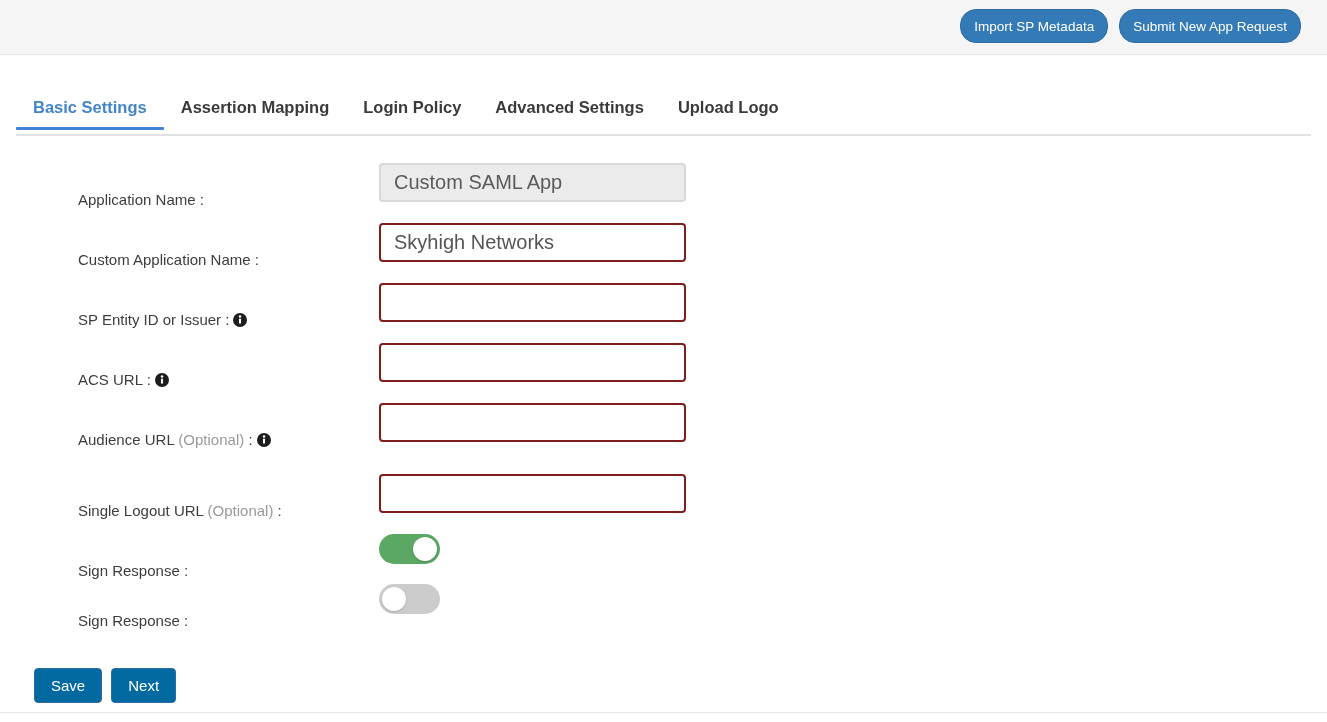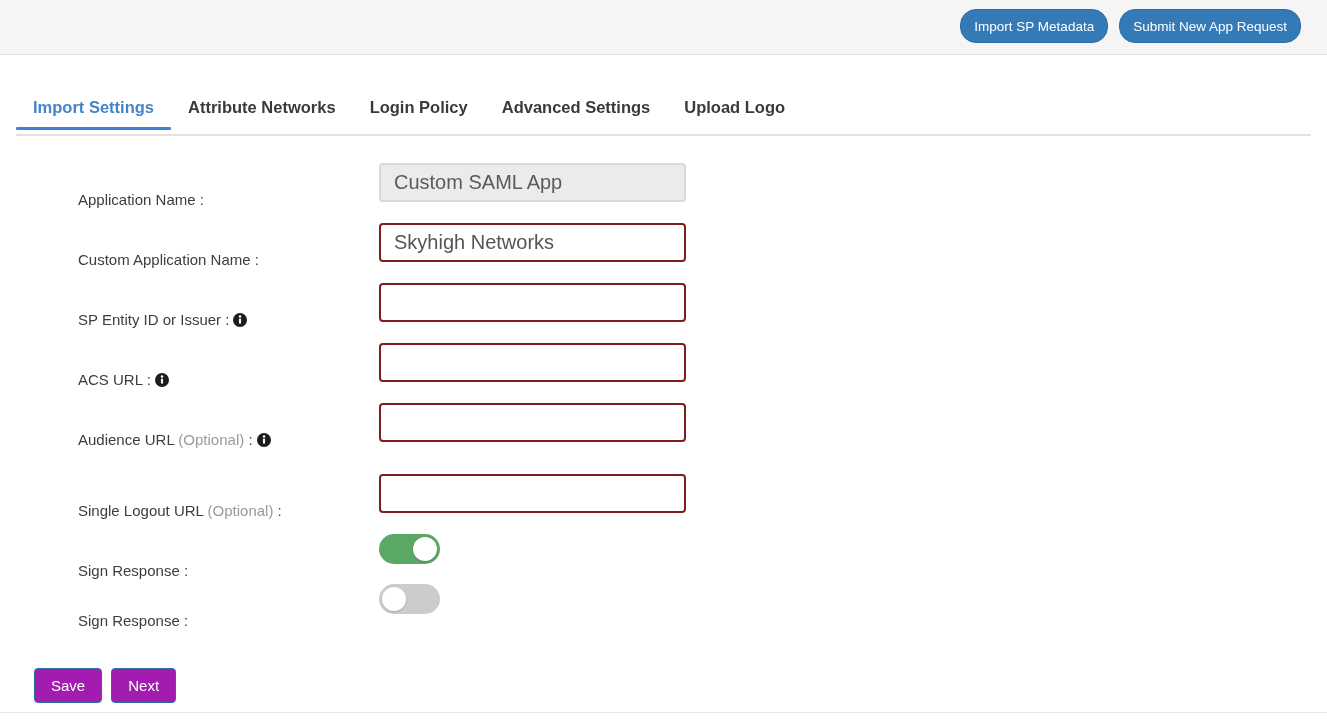--- a/index.html
+++ b/index.html
@@ -209,21 +209,21 @@
 
   
   .footer {
     position: absolute;
     left: 34px;
     top: 668px;
     display: flex;
     gap: 9px;
   }
   .btn-footer {
-    background: #a21caf;
+    background: #0369a1;
     border: 1px solid #2e6da4;
     color: #ffffff;
     font-size: 15px;
     font-family: "Liberation Sans", sans-serif;
     border-radius: 4px;
     padding: 0 16px;
     height: 35px;
     cursor: pointer;
     display: inline-flex;
     align-items: center;
@@ -246,22 +246,22 @@
 
   <div class="header">
     <div class="header-actions" id="header-actions">
         <button class="btn">Import SP Metadata</button>
         <button class="btn">Submit New App Request</button>
       </div>
   </div>
 
   <div class="tabs-wrap">
     <div class="tabs" id="tab-list">
-        <div class="tab active">Import Settings</div>
-        <div class="tab">Attribute Networks</div>
+        <div class="tab active">Basic Settings</div>
+        <div class="tab">Assertion Mapping</div>
         <div class="tab">Login Policy</div>
         <div class="tab">Advanced Settings</div>
         <div class="tab">Upload Logo</div>
       </div>
     <div class="tabs-rule"></div>
   </div>
 
   <div class="form" id="form-rows">
       <div class="row">
         <div class="label"><span>Application Name</span> <span class="colon">:</span></div>

